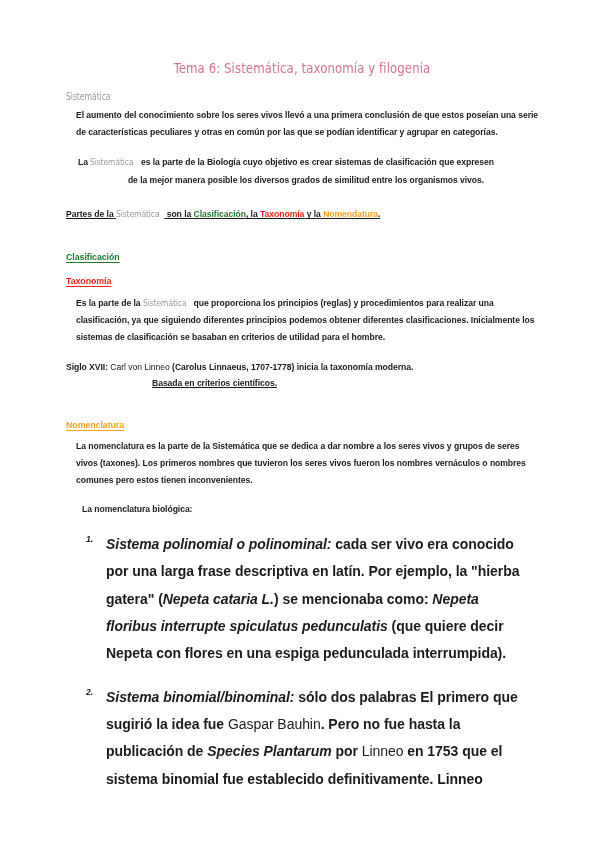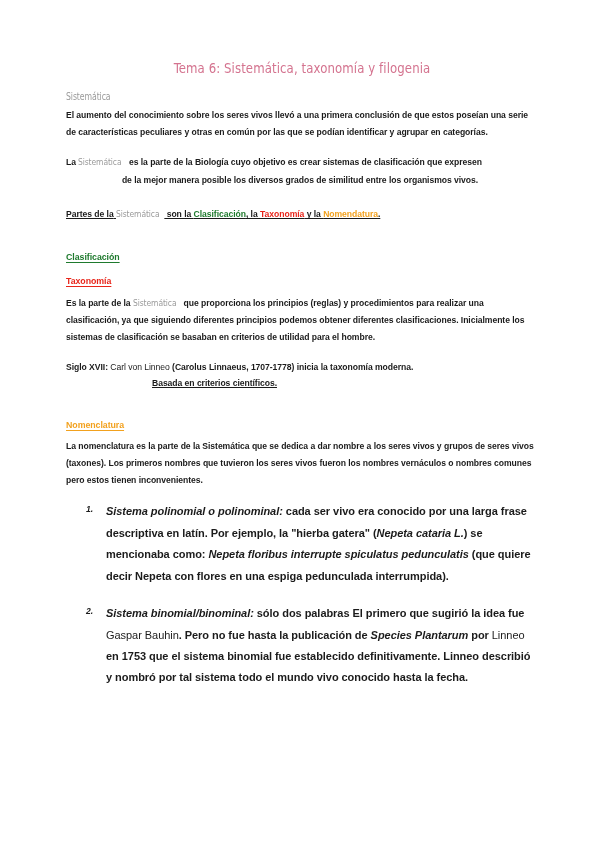--- a/index.html
+++ b/index.html
@@ -62,24 +62,25 @@
     margin: 0 0 9px 0;
     font-size: 8.6px;
     line-height: 1.95;
     font-weight: 600;
     color: #1b1b1b;
     letter-spacing: -0.05px;
     text-align: left;
   }
   p.tight { margin-bottom: 0; }
   p.gap   { margin-bottom: 17px; }
-  p.gap-s { margin-bottom: 13px; }
+  p.gap-s { margin-bottom: 13px; margin-left: 10px; }
   p.gap-l { margin-bottom: 22px; text-decoration: underline; }
 
   .indent-block {
+    margin-left: 12px;
     margin-right: 4px;
   }
   .line-indent-2 { padding-left: 86px; }
 
   
   h2.section {
     margin: 0 0 6px 0;
     font-size: 8.8px;
     font-weight: 700;
     line-height: 1.6;
@@ -107,21 +108,21 @@
     margin: 0;
     padding: 0 6px 0 0;
     list-style: none;
     counter-reset: item;
   }
   ol.num > li {
     position: relative;
     counter-increment: item;
     padding-left: 40px;
     margin-bottom: 16px;
-    font-size: 11px;
+    font-size: 14px;
     line-height: 1.95;
     font-weight: 600;
     color: #1b1b1b;
     letter-spacing: -0.05px;
   }
   ol.num > li::before {
     content: counter(item) ".";
     position: absolute;
     left: 20px;
     top: 0;
@@ -155,20 +156,21 @@
   <div class="hd-wrap">
     <h2 class="section red">Taxonomía</h2>
     <p class="gap-s"><span>Es la parte de la </span><span class="sis">Sistemática</span><span> que proporciona los principios (reglas) y procedimientos para realizar una clasificación, ya que siguiendo diferentes principios podemos obtener diferentes clasificaciones. Inicialmente los sistemas de clasificación se basaban en criterios de utilidad para el hombre.</span></p>
     <p class="tight"><span>Siglo XVII: </span><span class="b">Carl von Linneo</span><span> (Carolus Linnaeus, 1707-1778) inicia la taxonomía moderna.</span></p>
     <p class="gap-l line-indent-2">Basada en criterios científicos.</p>
   </div>
 
   <div class="hd-wrap">
     <h2 class="section orange">Nomenclatura</h2>
     <p class="gap-s">La nomenclatura es la parte de la Sistemática que se dedica a dar nombre a los seres vivos y grupos de seres vivos (taxones). Los primeros nombres que tuvieron los seres vivos fueron los nombres vernáculos o nombres comunes pero estos tienen inconvenientes.</p>
+    <p class="gap-s" style="padding-left:6px">La nomenclatura biológica:</p>
 
     <ol class="num">
       <li>
         <span class="bi">Sistema polinomial o polinominal:</span><span> cada ser vivo era conocido por una larga frase descriptiva en latín. Por ejemplo, la "hierba gatera" (</span><span class="i">Nepeta cataria L.</span><span>) se mencionaba como: </span><span class="i">Nepeta floribus interrupte spiculatus pedunculatis</span><span> (que quiere decir Nepeta con flores en una espiga pedunculada interrumpida).</span>
       </li>
       <li>
         <span class="bi">Sistema binomial/binominal:</span><span> sólo dos palabras El primero que sugirió la idea fue </span><span class="b">Gaspar Bauhin</span><span>. Pero no fue hasta la publicación de </span><span class="i">Species Plantarum</span><span> por </span><span class="b">Linneo</span><span> en 1753 que el sistema binomial fue establecido definitivamente. Linneo describió y nombró por tal sistema todo el mundo vivo conocido hasta la fecha.</span>
       </li>
     </ol>
   </div>

